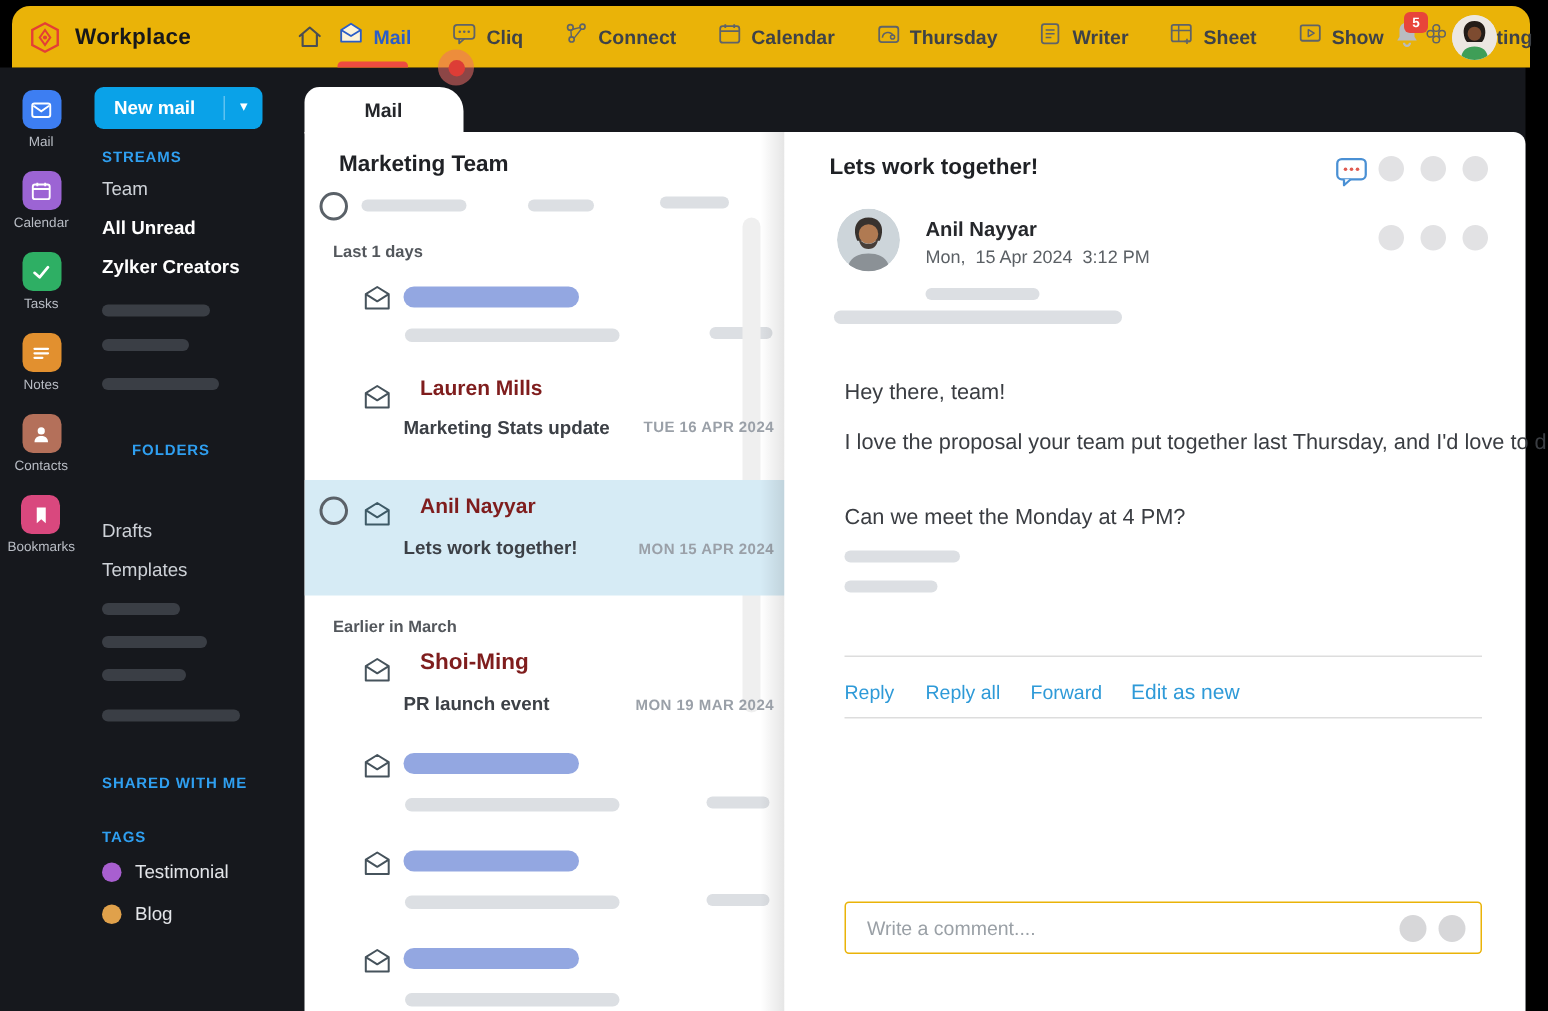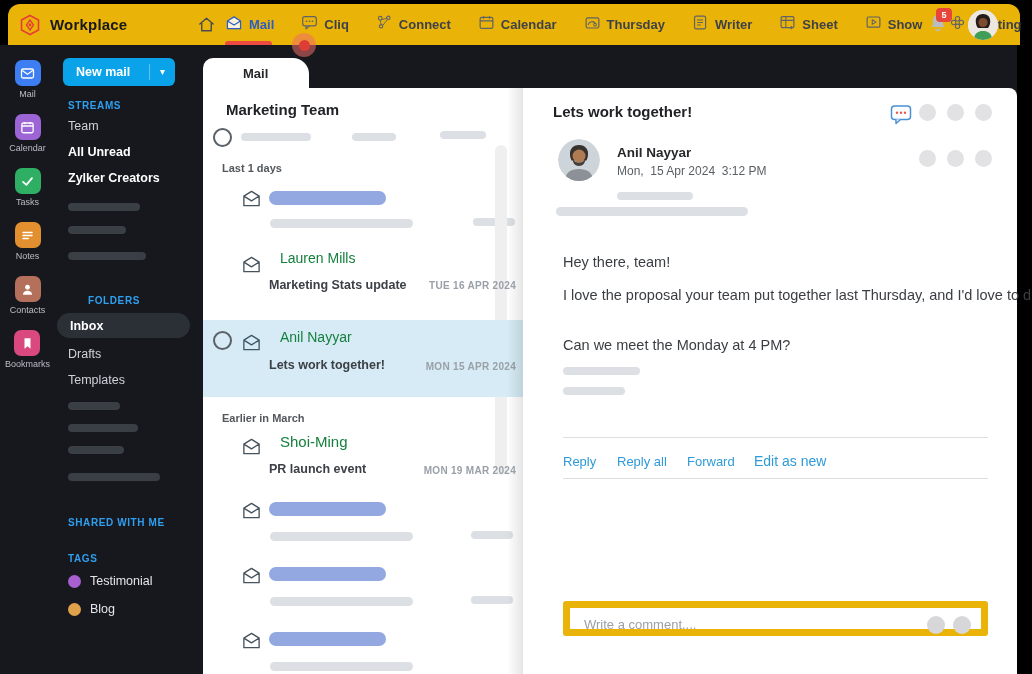--- a/index.html
+++ b/index.html
@@ -74,36 +74,36 @@
   
   .mlist { position:absolute; left:0; top:0; width:320px; height:644px; overflow:hidden; }
   .list-shadow { position:absolute; right:0; top:0; width:16px; height:586px;
                  background:linear-gradient(to right, rgba(0,0,0,0), rgba(0,0,0,.10)); pointer-events:none; z-index:4; }
   .scroll-thumb { position:absolute; left:292px; top:57px; width:12px; height:330px; background:#efefef;
                   border-radius:6px; z-index:1; }
   .list-title { position:absolute; left:23px; top:13px; font-size:15px; font-weight:700; color:#202226; }
   .radio { position:absolute; width:19px; height:19px; border:2px solid #5a6168; border-radius:50%; background:transparent; cursor:pointer; }
   .sect-lbl { position:absolute; left:19px; font-size:11px; font-weight:700; color:#53575c; }
   .env { position:absolute; width:21px; height:21px; }
-  .sender { position:absolute; font-size:14px; font-weight:400; color:#15803d;padding-left:11px; }
+  .sender { position:absolute; font-size:14px; font-weight:700; color:#7f1d1d;padding-left:11px; }
   .subj { position:absolute; font-size:12.5px; font-weight:600; color:#3c4046; }
   .mdate { position:absolute; right:7px; font-size:10px; font-weight:700; color:#9aa0a8; letter-spacing:.3px; z-index:5; }
   .sel-row { position:absolute; left:0; top:232px; width:320px; height:77px; background:#d6ebf5; z-index:2; }
 
   
   .rpane { position:absolute; left:320px; top:0; width:494px; height:586px; }
   .msg-subject { position:absolute; left:30px; top:15px; font-size:15px; font-weight:700; color:#1f2125; }
   .circ { position:absolute; width:17px; height:17px; border-radius:50%; background:#e2e2e4; }
   .sender-avatar { position:absolute; left:35px; top:51px; width:42px; height:42px; border-radius:50%; overflow:hidden; }
   .msg-name { position:absolute; left:94px; top:57px; font-size:13.5px; font-weight:700; color:#26282c; }
   .msg-date { position:absolute; left:94px; top:76px; font-size:12px; color:#5b6065; white-space:pre; }
   .body-p { position:absolute; left:40px; width:700px; font-size:14.5px; color:#3a3d42; line-height:1.5; }
   .hr { position:absolute; left:40px; width:425px; height:1px; background:#ddd; }
   .alink { position:absolute; font-size:13px; color:#2e9ad8; cursor:pointer; }
-  .cbox { position:absolute; left:40px; top:513px; width:425px; height:35px; border:7px solid #eab308;
+  .cbox { position:absolute; left:40px; top:513px; width:425px; height:35px; border:1px solid #eab308;
           border-radius:3px; background:#fff; }
   .cbox input { position:absolute; left:14px; top:1px; width:330px; height:31px; border:none; outline:none;
                 font-size:13px; color:#444; font-family:"Liberation Sans",sans-serif; background:transparent; }
   .cbox input::placeholder { color:#9aa0a6; }
   .ccirc { position:absolute; width:18px; height:18px; border-radius:50%; background:#d7d7d9; top:8px; }
 </style>
 </head>
 <body>
 
 <div id="screen">
@@ -289,23 +289,20 @@
       <div class="sec-title" style="top:55px;">STREAMS</div>
       <div class="f-item" style="top:74px;">Team</div>
       <div class="f-item bold" style="top:100px;">All Unread</div>
       <div class="f-item bold" style="top:126px;">Zylker Creators</div>
 
       <div class="sk dark" style="left:13px; top:158px; width:72px;"></div>
       <div class="sk dark" style="left:13px; top:181px; width:58px;"></div>
       <div class="sk dark" style="left:13px; top:207px; width:78px;"></div>
 
       <div class="sec-title" style="top:250px;margin-left:20px;">FOLDERS</div>
-      <div class="inbox-pill">
-        <span>Inbox</span>
-      </div>
       <div class="f-item" style="top:302px;">Drafts</div>
       <div class="f-item" style="top:328px;">Templates</div>
 
       <div class="sk dark" style="left:13px; top:357px; width:52px;"></div>
       <div class="sk dark" style="left:13px; top:379px; width:70px;"></div>
       <div class="sk dark" style="left:13px; top:401px; width:56px;"></div>
       <div class="sk dark" style="left:13px; top:428px; width:92px;"></div>
 
       <div class="sec-title" style="top:472px;">SHARED WITH ME</div>
       <div class="sec-title" style="top:508px;">TAGS</div>

